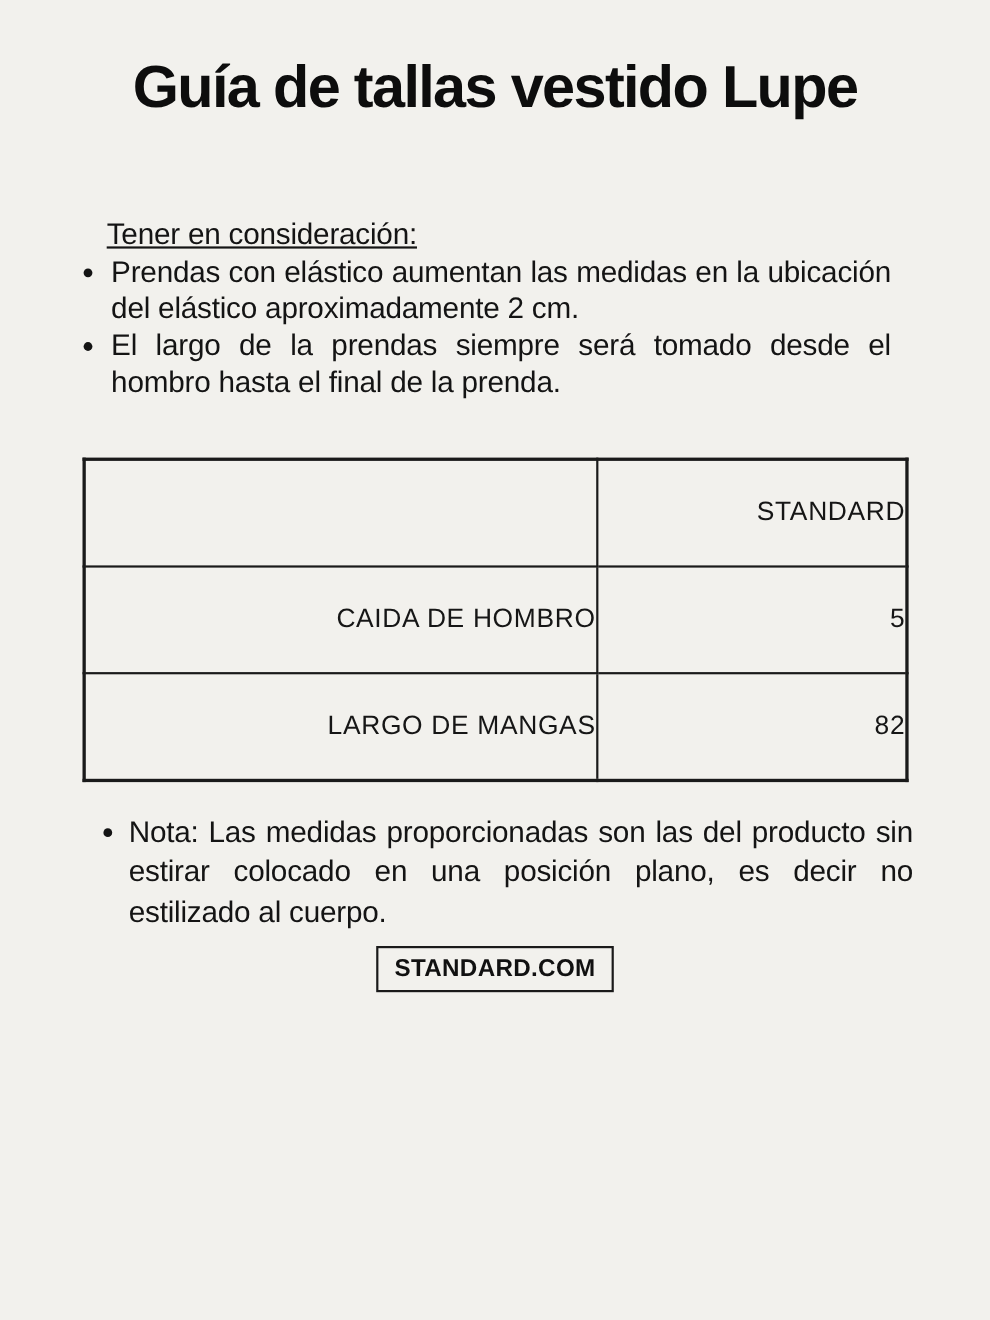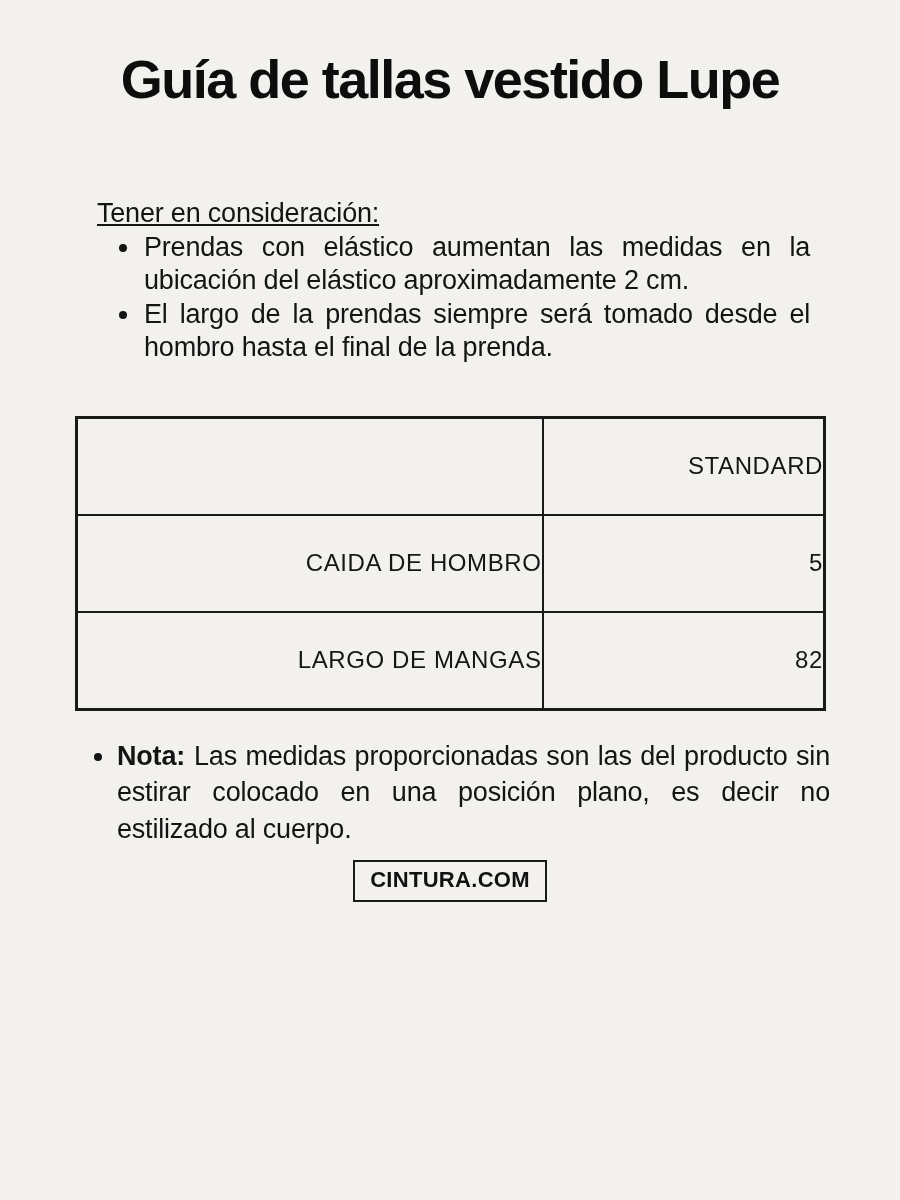--- a/index.html
+++ b/index.html
@@ -43,21 +43,20 @@
     text-decoration: underline;
   }
   .cons-list {
     margin: 0;
     padding-left: 21px;
     text-align: justify;
     list-style: disc outside;
   }
   .cons-list li {
     padding-left: 2px;
-    margin-left: 43px;
   }
   
   table.size-table {
     border-collapse: collapse;
     margin: 51px 0 0 75px;
     width: 748px;
     table-layout: fixed;
     border: 3px solid #1a1a1a;
   }
   table.size-table th,
@@ -78,21 +77,21 @@
   ul.note {
     margin: 27px 70px 0 95px;
     padding-left: 22px;
     font-size: 27px;
     line-height: 1.36;
     letter-spacing: -0.2px;
     text-align: justify;
     list-style: disc outside;
   }
   ul.note strong {
-    font-weight: 700;
+    font-weight: 400;
     margin-right: 9px;
   }
   
   .footer {
     text-align: center;
     margin-top: 12px;
   }
   .brand-box {
     display: inline-block;
     border: 2px solid #1a1a1a;
@@ -143,17 +142,17 @@
   </table>
 
   <ul class="note">
     <li>
       <strong>Nota:</strong><span>Las medidas proporcionadas son las del producto sin estirar colocado en una posición plano, es decir no estilizado al cuerpo.</span>
     </li>
   </ul>
 
   <footer class="footer">
     <div class="brand-box">
-      <span>CINTURA.COM</span>
+      <span>STANDARD.COM</span>
     </div>
   </footer>
 
 </main>
 
 </body></html>

